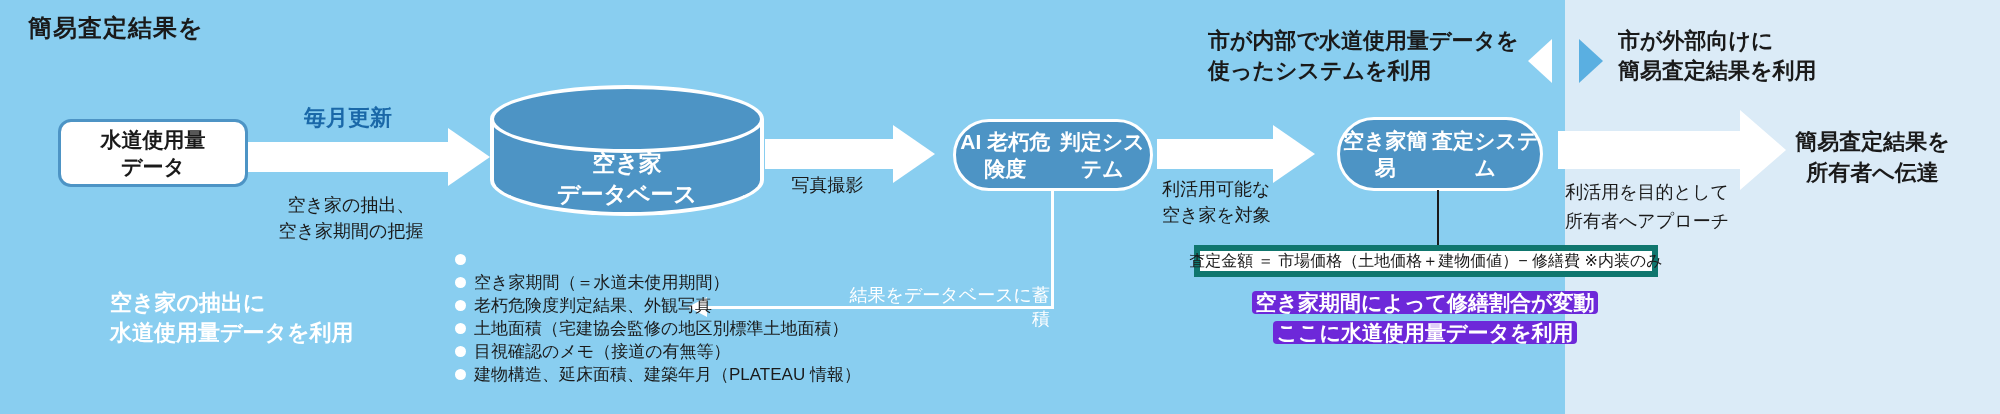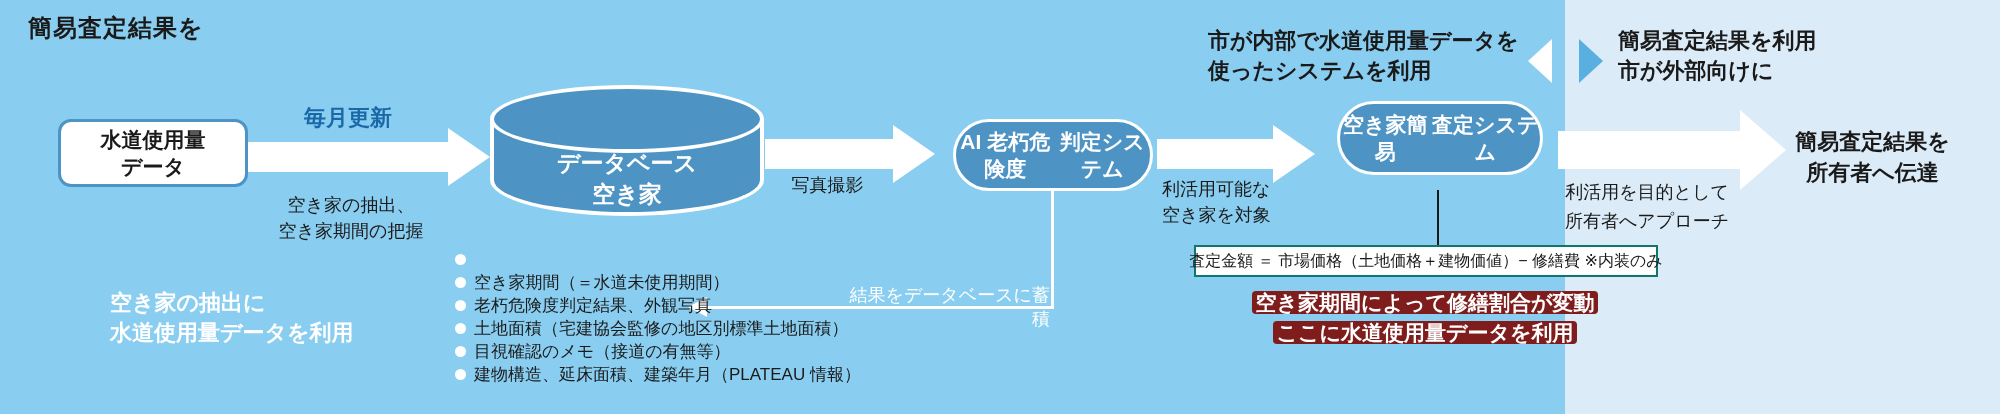--- a/index.html
+++ b/index.html
@@ -53,44 +53,44 @@
   .db-label { position:absolute; left:490px; top:148px; width:274px; text-align:center; z-index:3;
     color:#fff; font-size:23px; font-weight:bold; line-height:31px; }
 
   .photo-label { position:absolute; left:765px; top:173px; width:125px; text-align:center; font-size:18px; }
 
   
   .pill { position:absolute; background:#4D94C5; border:3px solid #fff; border-radius:38px;
     display:flex; flex-direction:row; align-items:center; justify-content:center;
     color:#fff; font-size:21px; font-weight:bold; line-height:27px; text-align:center; }
   .pill-ai { left:953px; top:119px; width:200px; height:72px; }
-  .pill-assess { left:1337px; top:101px; width:206px; height:74px; }
+  .pill-assess { left:1337px; top:117px; width:206px; height:74px; }
 
   .target-note { position:absolute; left:1162px; top:176px; font-size:18px; line-height:26px; }
 
   
   .fb-vline { position:absolute; left:1051px; top:190px; width:3px; height:117px; background:#fff; }
   .fb-hline { position:absolute; left:706px; top:306px; width:348px; height:3px; background:#fff; }
   .fb-head  { position:absolute; left:688px; top:297px; width:0; height:0;
     border-right:19px solid #fff; border-top:10px solid transparent; border-bottom:10px solid transparent; }
   .fb-label { position:absolute; left:845px; top:283px; width:205px; text-align:right;
     color:#fff; font-size:18px; }
 
   
   .formula-connector { position:absolute; left:1437px; top:190px; width:2px; height:56px; background:#1a1a1a; }
   .formula-box { position:absolute; left:1194px; top:245px; width:464px; height:32px;
-    background:#fff; border:2px solid #0f766e; display:flex; align-items:center; justify-content:center;
+    background:#fff; border:6px solid #0f766e; display:flex; align-items:center; justify-content:center;
     font-size:16px; white-space:nowrap; z-index:4; }
 
   
   .left-note { position:absolute; left:110px; top:288px; width:280px; text-align:left;
     color:#fff; font-size:22px; font-weight:bold; line-height:30px; }
   .center-note { position:absolute; left:1220px; top:288px; width:410px; text-align:center;
     color:#fff; font-size:21px; font-weight:bold; line-height:30px; z-index:5; }
-  .center-note .hl { background:#7f1d1d; padding:0 4px; border-radius:4px; box-decoration-break:clone; }
+  .center-note .hl { background:#6d28d9; padding:0 4px; border-radius:4px; box-decoration-break:clone; }
 
   
   .db-list { position:absolute; left:455px; top:248px; list-style:none; }
   .db-list li { display:flex; align-items:center; height:23px; font-size:17px; }
   .db-list .dot { width:11px; height:11px; border-radius:50%; background:#fff; margin-right:8px; flex:0 0 auto; }
 
   
   .internal-text { position:absolute; left:1208px; top:26px; font-size:22px; font-weight:bold; line-height:30px; }
   .external-text { position:absolute; left:1618px; top:26px; font-size:22px; font-weight:bold; line-height:30px; }
   .tri-left  { position:absolute; left:1528px; top:39px; width:0; height:0;
@@ -123,22 +123,22 @@
   </div>
   <div class="monthly-label">毎月更新</div>
   <div class="monthly-note">
     <div>空き家の抽出、</div>
     <div>空き家期間の把握</div>
   </div>
 
   <div class="db-body"></div>
   <div class="db-ellipse"></div>
   <div class="db-label">
+    <div>空き家</div>
     <div>データベース</div>
-    <div>空き家</div>
   </div>
 
   <div class="arrow arrow2">
     <div class="shaft"></div>
     <div class="head"></div>
   </div>
   <div class="photo-label">写真撮影</div>
 
   <div class="pill pill-ai">
     <span>AI 老朽危険度</span>
@@ -204,22 +204,22 @@
     <div><span class="hl">ここに水道使用量データを利用</span></div>
   </div>
 
   <div class="internal-text">
     <div>市が内部で水道使用量データを</div>
     <div>使ったシステムを利用</div>
   </div>
   <div class="tri-left"></div>
   <div class="tri-right"></div>
   <div class="external-text">
+    <div>市が外部向けに</div>
     <div>簡易査定結果を利用</div>
-    <div>市が外部向けに</div>
   </div>
 
   <div class="arrow arrow4">
     <div class="shaft"></div>
     <div class="head"></div>
   </div>
   <div class="delivery-note">
     <div>利活用を目的として</div>
     <div>所有者へアプローチ</div>
   </div>

